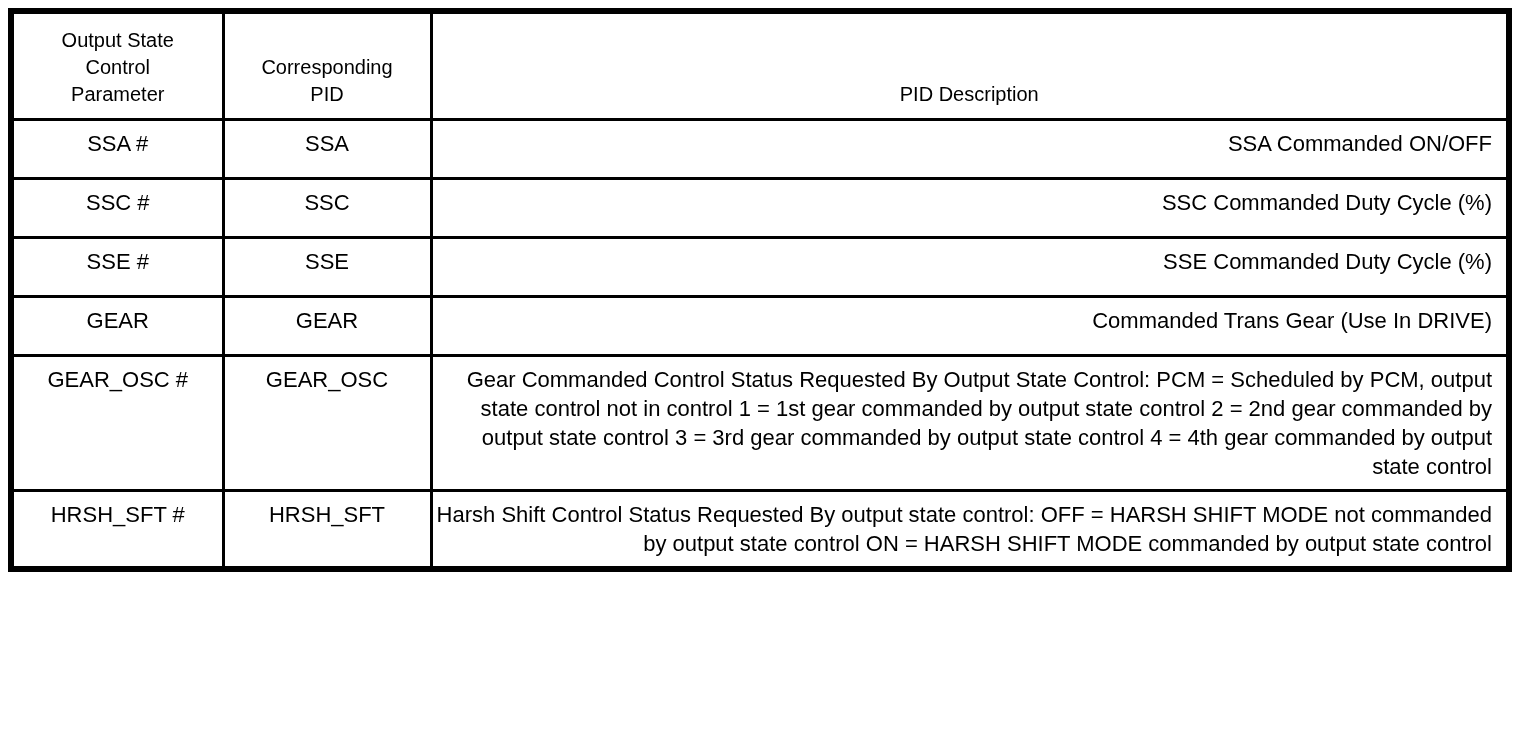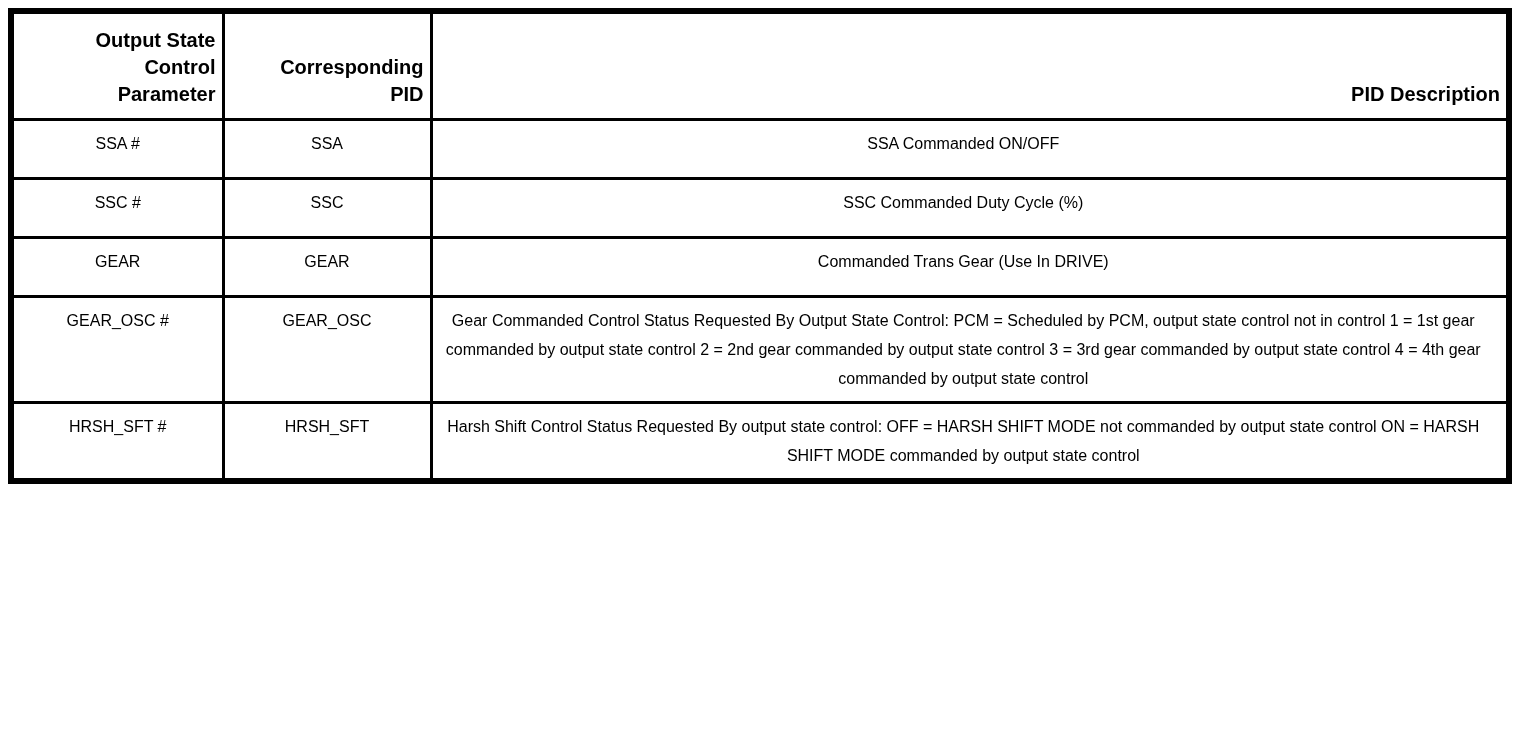--- a/index.html
+++ b/index.html
@@ -26,46 +26,46 @@
     border: 3px solid #000000;
   }
   table.pid-table {
     border: 6px solid #000000;
   }
   col.col-param { width: 212px; }
   col.col-pid   { width: 208px; }
   col.col-desc  { width: auto; }
 
   th {
-    font-weight: bold;
+    font-weight: normal;
     font-size: 20px;
     line-height: 27px;
-    text-align: right;
+    text-align: center;
     vertical-align: bottom;
     padding: 8px 6px 10px 6px;
     height: 86px;
     box-sizing: content-box;
   }
   th .hdr-wrap { display: inline-block; }
   th.h-param .hdr-wrap { max-width: 158px; }
   th.h-pid   .hdr-wrap { max-width: 168px; }
 
   td {
-    font-size: 16px;
+    font-size: 22px;
     line-height: 29px;
     vertical-align: top;
     height: 40px;
     box-sizing: content-box;
   }
   td.cell-param, td.cell-pid {
     text-align: center;
     padding: 8px 4px;
   }
   td.cell-desc {
-    text-align: center;
+    text-align: right;
     padding: 8px 14px 8px 2px;
   }
 </style>
 </head>
 <body>
 
 <div class="page">
   <table class="pid-table">
     <colgroup>
       <col class="col-param">
@@ -90,20 +90,25 @@
           <td class="cell-param">SSA #</td>
           <td class="cell-pid">SSA</td>
           <td class="cell-desc">SSA Commanded ON/OFF</td>
         </tr>
         <tr>
           <td class="cell-param">SSC #</td>
           <td class="cell-pid">SSC</td>
           <td class="cell-desc">SSC Commanded Duty Cycle (%)</td>
         </tr>
         <tr>
+          <td class="cell-param">SSE #</td>
+          <td class="cell-pid">SSE</td>
+          <td class="cell-desc">SSE Commanded Duty Cycle (%)</td>
+        </tr>
+        <tr>
           <td class="cell-param">GEAR</td>
           <td class="cell-pid">GEAR</td>
           <td class="cell-desc">Commanded Trans Gear (Use In DRIVE)</td>
         </tr>
         <tr>
           <td class="cell-param">GEAR_OSC #</td>
           <td class="cell-pid">GEAR_OSC</td>
           <td class="cell-desc">Gear Commanded Control Status Requested By Output State Control: PCM = Scheduled by PCM, output state control not in control 1 = 1st gear commanded by output state control 2 = 2nd gear commanded by output state control 3 = 3rd gear commanded by output state control 4 = 4th gear commanded by output state control</td>
         </tr>
         <tr>

